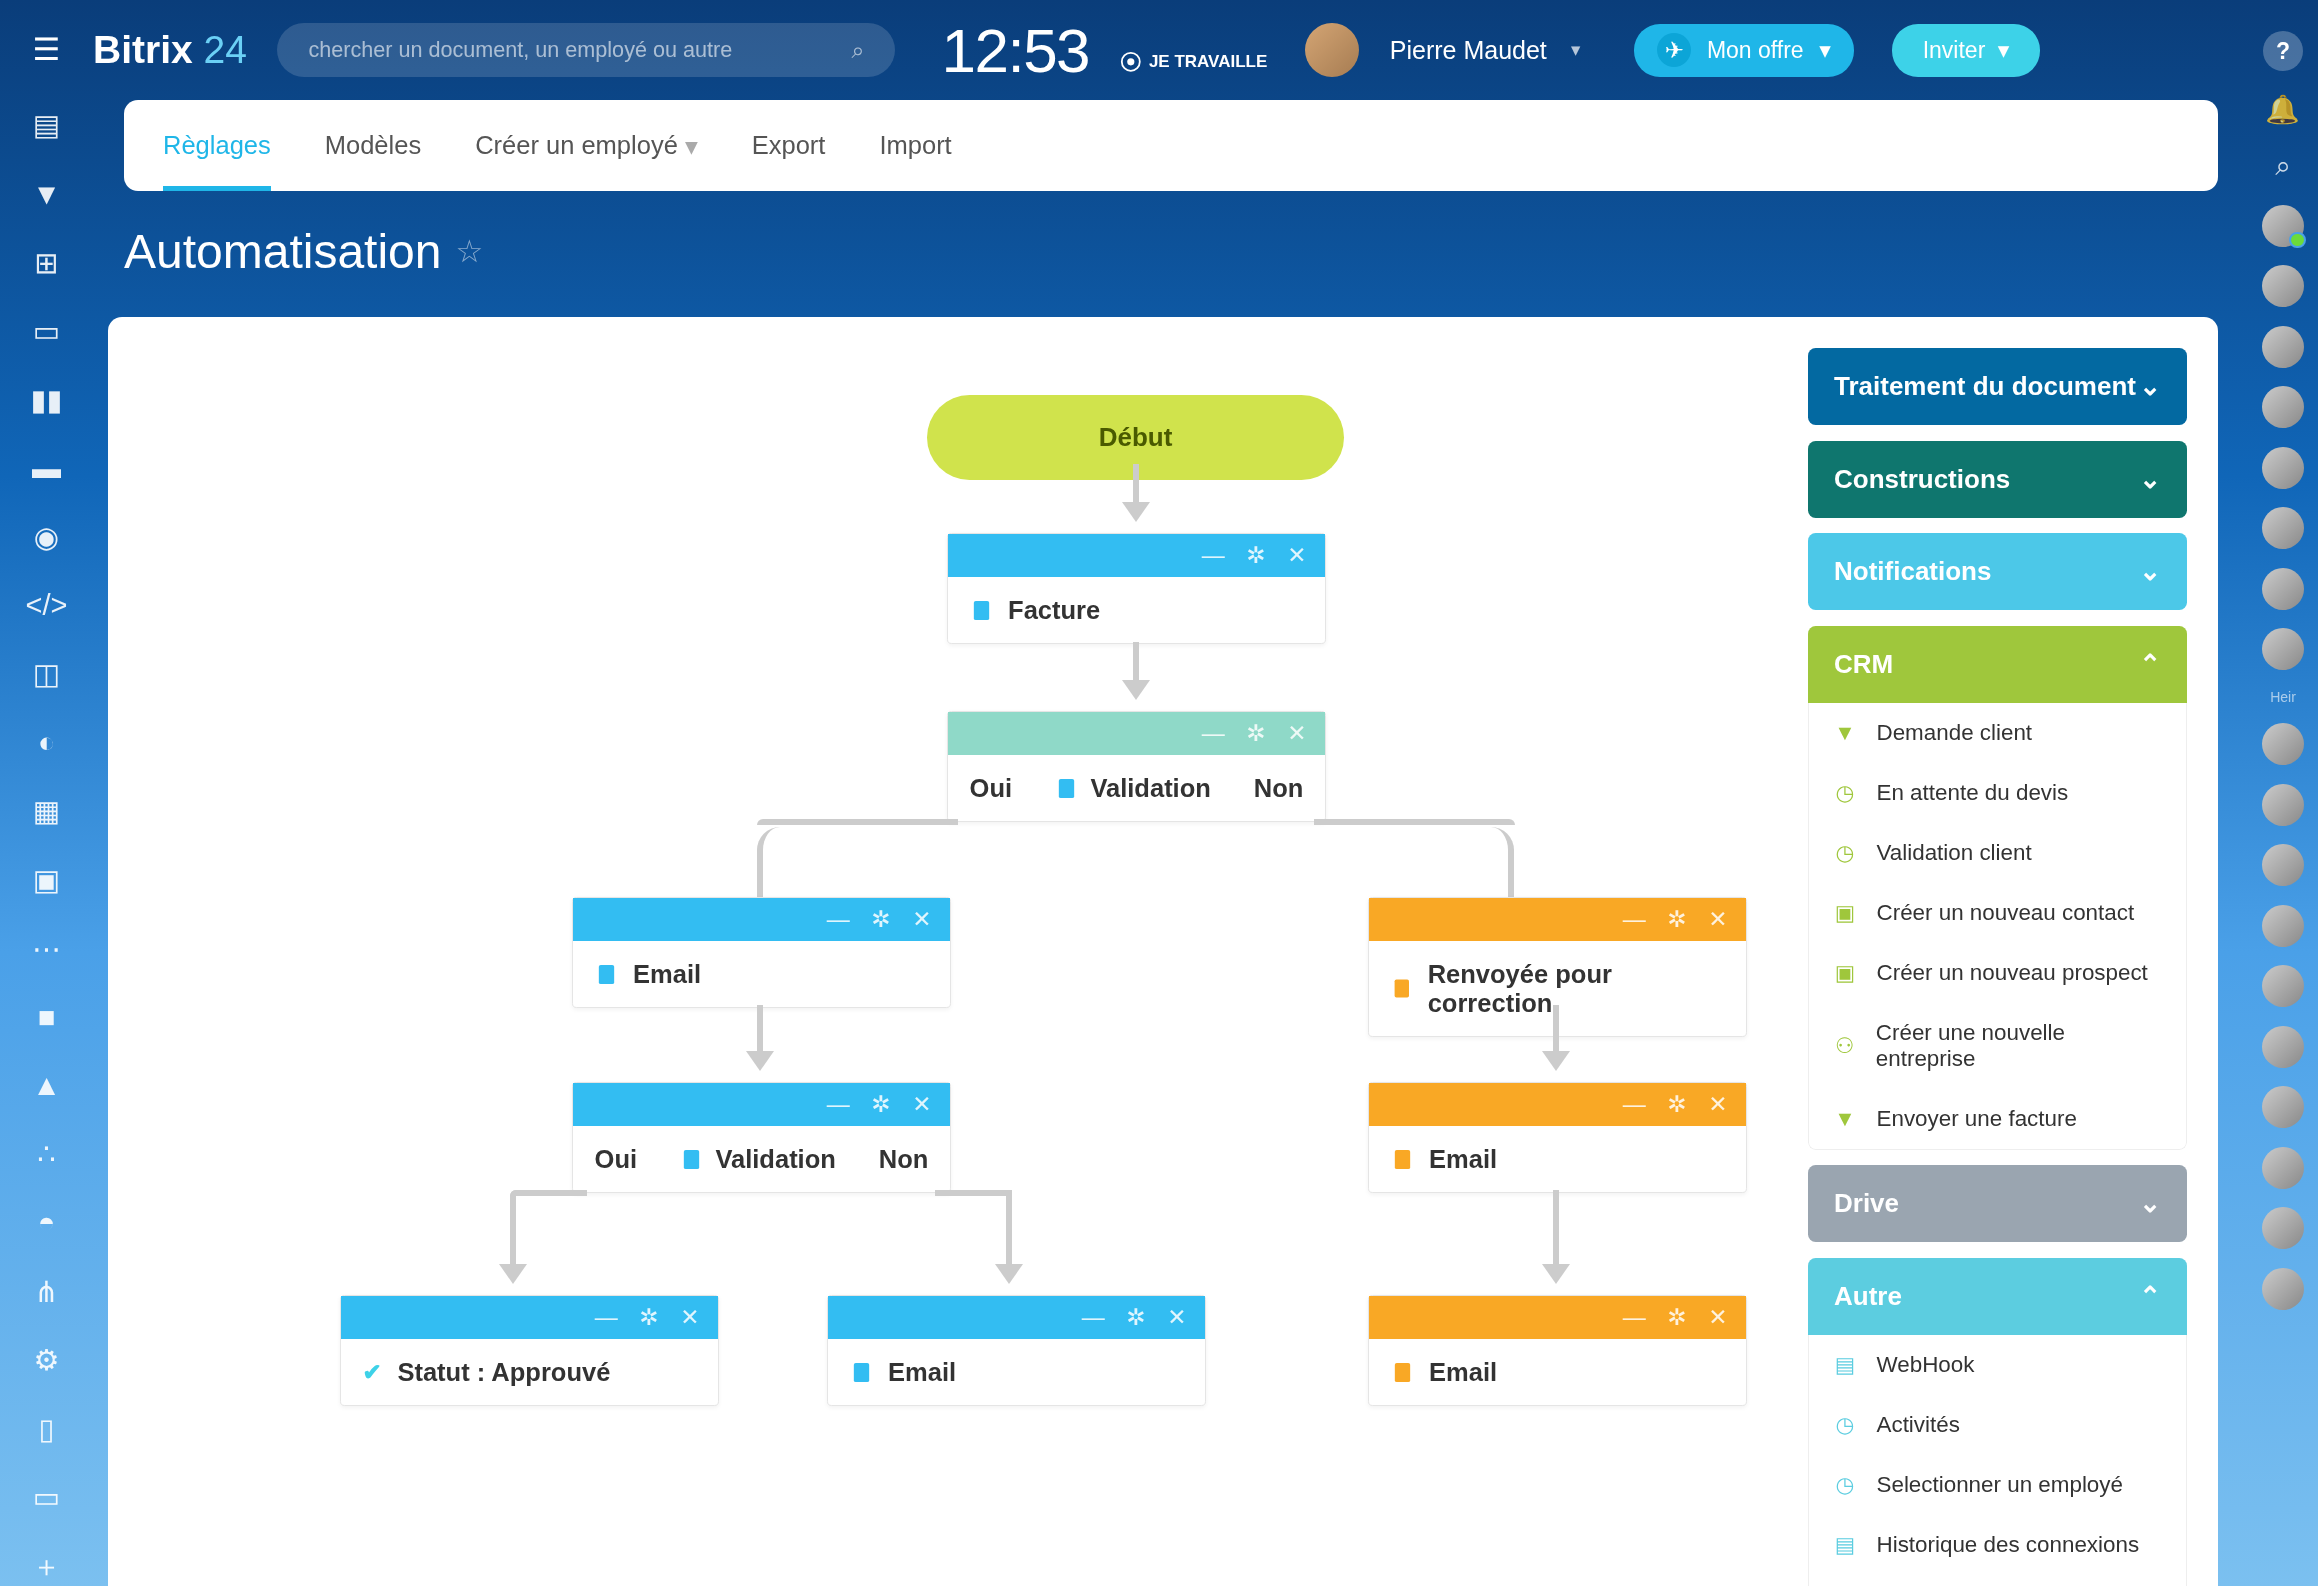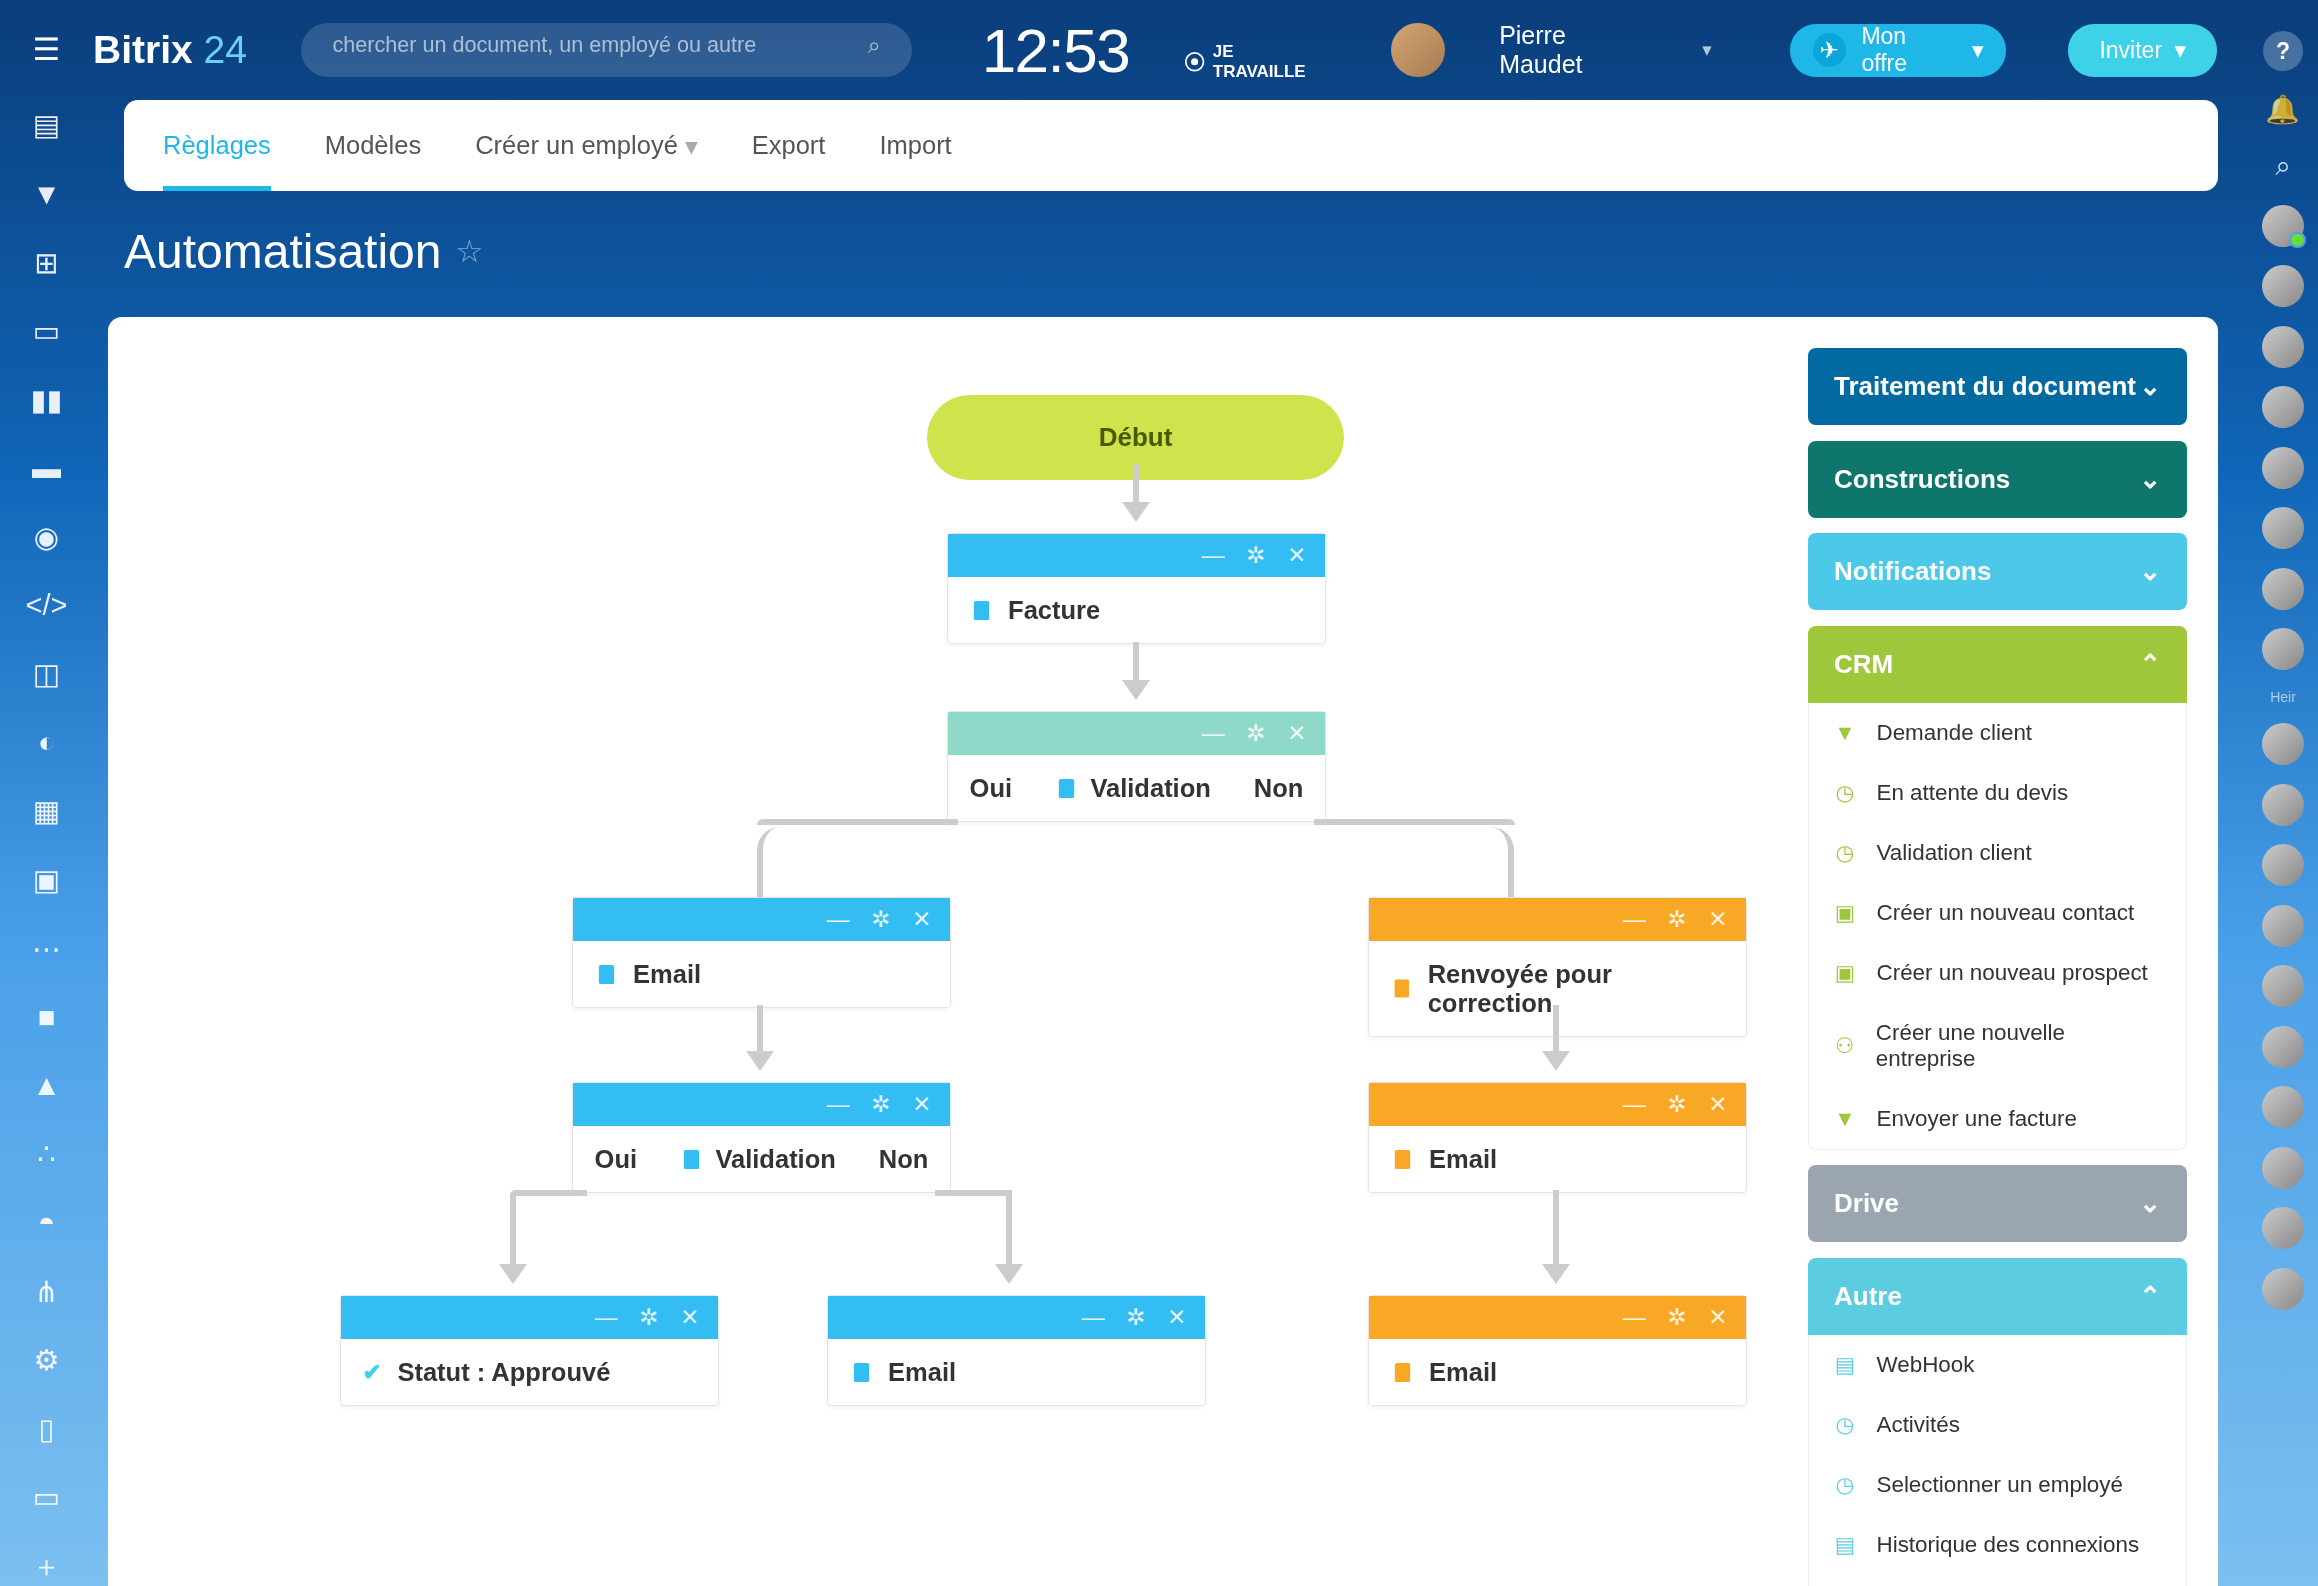--- a/index.html
+++ b/index.html
@@ -5,24 +5,24 @@
 * { margin: 0; padding: 0; box-sizing: border-box; font-family: -apple-system, BlinkMacSystemFont, "Segoe UI", Helvetica, Arial, sans-serif; }
 html, body { width: 2319px; height: 1587px; overflow: hidden; }
 body { background: linear-gradient(180deg, #0a3d7a 0%, #1066b8 30%, #4aa0e8 60%, #7bc0f0 100%); }
 
 
 .left-rail { position: absolute; left: 0; top: 0; width: 93px; height: 100%; display: flex; flex-direction: column; align-items: center; padding-top: 31px; gap: 31px; }
 .left-rail .hamburger { color: #fff; font-size: 31px; margin-bottom: 7.7px; }
 .left-rail .icon { width: 39px; height: 39px; color: rgba(255,255,255,0.9); display:flex;align-items:center;justify-content:center;font-size:29px; }
 
 
-.topbar { position: absolute; left: 93px; right: 70px; top: 0; height: 100px; display: flex; align-items: center; gap: 39px; padding-right: 31px; }
+.topbar { position: absolute; left: 93px; right: 70px; top: 0; height: 100px; display: flex; align-items: center; gap: 15px; padding-right: 31px; }
 .logo { font-size: 39px; color: #fff; font-weight: 300; margin-right: 15.5px; }
 .logo b { font-weight: 600; }
-.search-box { width: 618px; height: 54px; background: rgba(255,255,255,0.15); border-radius: 27px; display: flex; align-items: flex-start; padding: 9px 31px; }
+.search-box { width: 618px; height: 54px; background: rgba(255,255,255,0.15); border-radius: 27px; display: flex; align-items: center; padding: 9px 31px; }
 .search-box input { flex:1; background: transparent; border: none; color: #fff; font-size: 21.6px; outline: none; }
 .search-box input::placeholder { color: rgba(255,255,255,0.6); }
 .big-clock { color: #fff; font-size: 62px; font-weight: 300; margin-left: 31px; letter-spacing: -1.5px;}
 .work-pill { display:flex;align-items:center;gap:7.7px;color:#fff;font-size:17px;font-weight:600;margin-left:15.5px;margin-top:24px;}
 .work-pill svg{width:21.6px;height:21.6px;}
 .avatar { width: 54px; height: 54px; border-radius: 50%; background: linear-gradient(135deg,#d4a574,#a67c52); margin-left: 23px; }
 .username { color: #fff; font-size: 25px; margin-left: 15.5px; }
 .chev { color: rgba(255,255,255,0.7); margin-left: 9.3px; font-size:18.5px;}
 .offer-pill { margin-left: 39px; height: 53px; background: #1fb6e8; border-radius: 26px; display:flex; align-items:center; padding: 0 23px; gap:15.5px; color:#fff; font-size:23px; font-weight:500;}
 .offer-pill .circ{width:34px;height:34px;border-radius:50%;background:#0ca5d7;display:flex;align-items:center;justify-content:center;}

